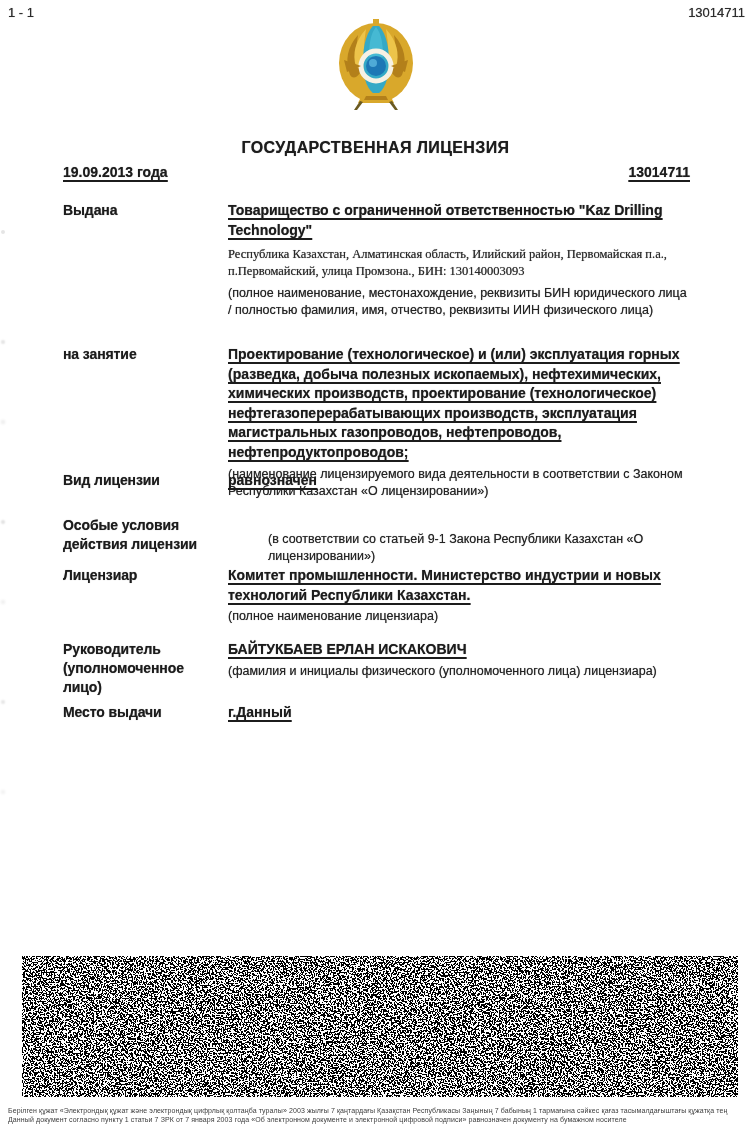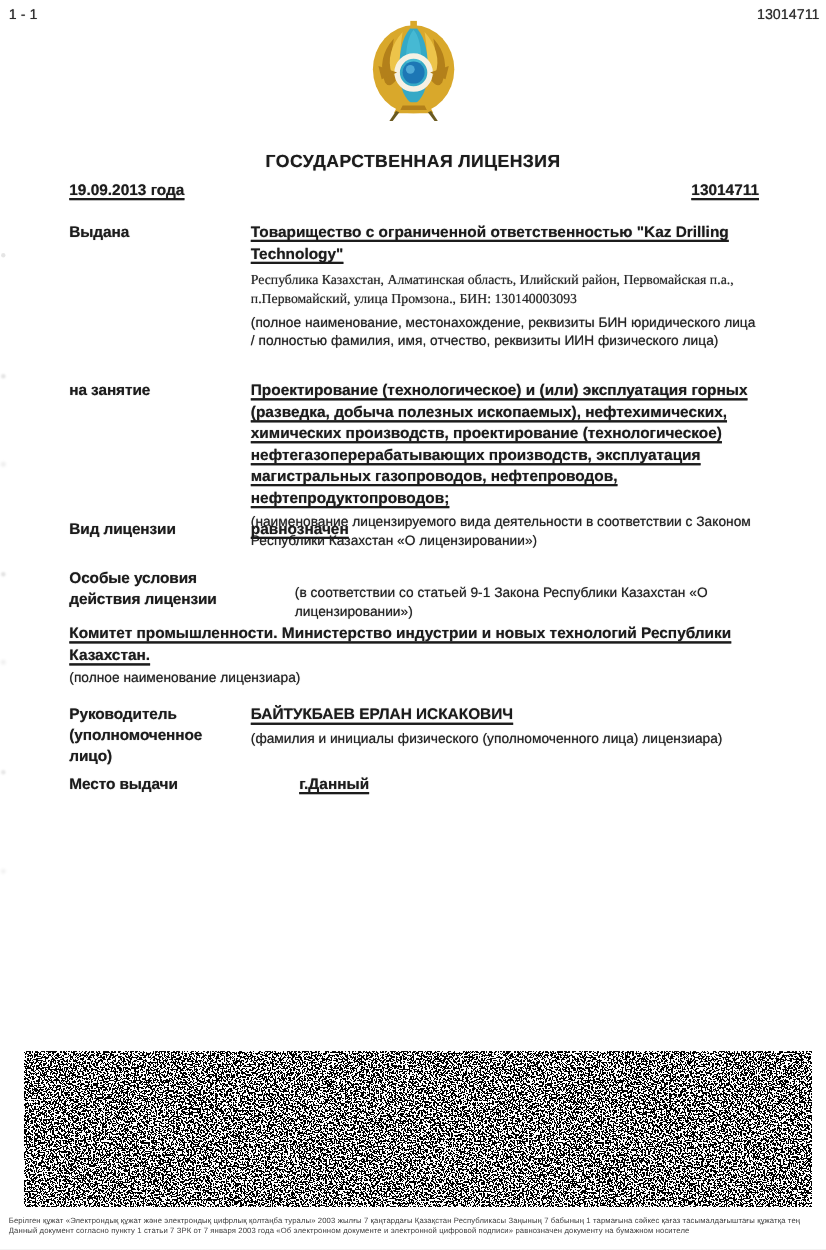--- a/index.html
+++ b/index.html
@@ -54,21 +54,21 @@
   .row-vydana{ top:201px; }
   .row-activity{ top:345px; }
   .row-activity .caption{ margin-top:4px; }
   .row-type{ top:471px; }
   .row-special{ top:516px;gap:40px; }
   .row-special .caption{ margin-top:15px; }
   .row-licensor{ top:566px; }
   .row-licensor .caption{ margin-top:3px; }
   .row-head{ top:640px; }
   .row-head .caption{ margin-top:3px; }
-  .row-place{ top:703px;gap:44px; }
+  .row-place{ top:703px; }
 
   
   .noise-strip{ position:absolute; top:956px; left:22px; }
 
   
   .footer{
     position:absolute; top:1106px; left:8px; width:736px;
     font-size:7px; line-height:9px; color:#3c3c3c;
     letter-spacing:.1px; white-space:nowrap; overflow:hidden;
   }
@@ -144,20 +144,21 @@
   </div>
 
   <div class="row row-special">
     <div class="label-col soft">Особые условия действия лицензии</div>
     <div class="value-col">
       <div class="caption soft">(в соответствии со статьей 9-1 Закона Республики Казахстан «О лицензировании»)</div>
     </div>
   </div>
 
   <div class="row row-licensor">
+    <div class="label-col soft">Лицензиар</div>
     <div class="value-col">
       <div class="value soft">Комитет промышленности. Министерство индустрии и новых технологий Республики Казахстан.</div>
       <div class="caption soft">(полное наименование лицензиара)</div>
     </div>
   </div>
 
   <div class="row row-head">
     <div class="label-col soft">Руководитель (уполномоченное лицо)</div>
     <div class="value-col">
       <div class="value soft">БАЙТУКБАЕВ ЕРЛАН ИСКАКОВИЧ</div>

